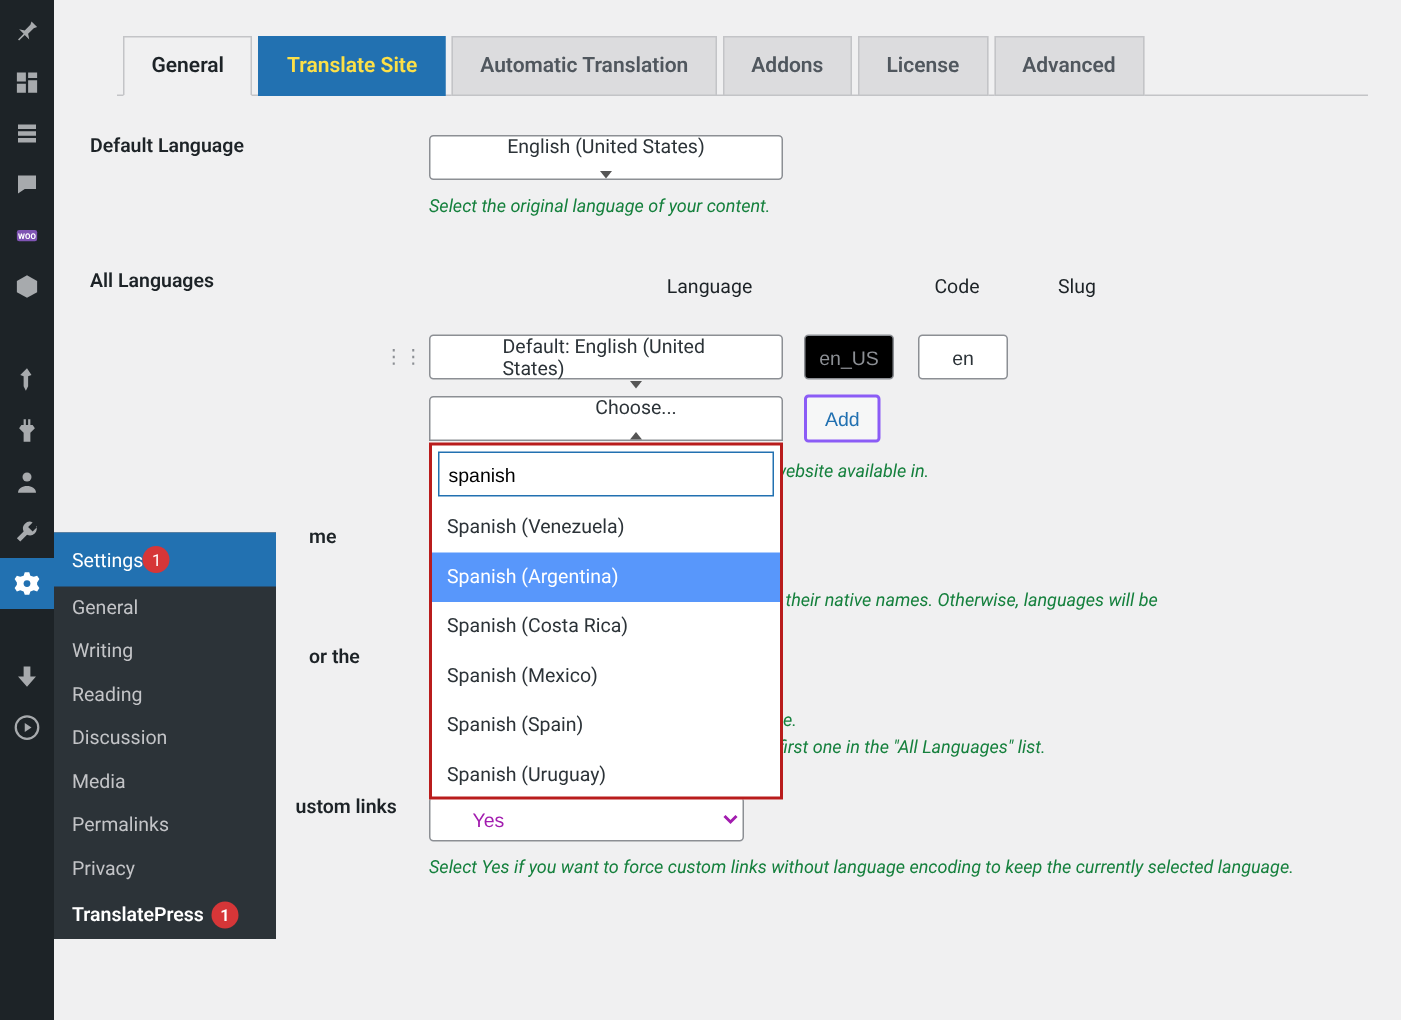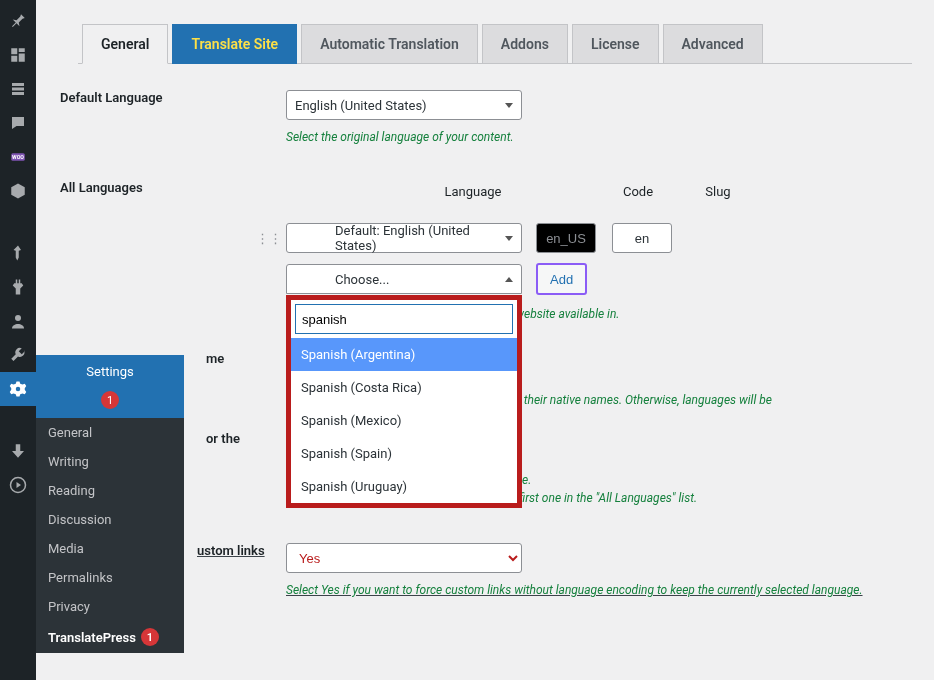--- a/index.html
+++ b/index.html
@@ -47,23 +47,22 @@
     color: #c3c4c7;
     font-size: 13px;
     z-index: 20;
   }
   .submenu .header {
     background: #2271b1;
     color: #fff;
     padding: 9px 12px;
     font-weight: 400;
     display: flex;
-    align-items: center;
-    gap: 12px;
-    flex-direction: column;
+    align-items: flex-end;
+    gap: 0;
   }
   .submenu .item {
     padding: 7px 12px;
     cursor: pointer;
     display: flex;
     align-items: center;
     gap: 5px;
   }
   .badge {
     display: inline-flex;
@@ -143,20 +142,21 @@
     border: 1px solid #8c8f94;
     border-radius: 3px;
     background: #fff;
     display: flex;
     align-items: center;
     padding: 0 8px;
     justify-content: space-between;
     cursor: pointer;
     font-size: 13px;
     color: #2c3338;
+    flex-direction: column;
   }
   .select-box.open { border-bottom-left-radius: 0; border-bottom-right-radius: 0; }
   .caret-down, .caret-up {
     width: 0; height: 0;
     border-left: 4px solid transparent;
     border-right: 4px solid transparent;
   }
   .caret-down { border-top: 5px solid #555; }
   .caret-up { border-bottom: 5px solid #555; }
 
@@ -207,21 +207,21 @@
     margin-left: 14px;
   }
 
   
   .dropdown {
     position: absolute;
     top: 72px;
     left: 0;
     width: 236px;
     background: #fff;
-    border: 5px solid #b91c1c;
+    border: 2px solid #b91c1c;
     z-index: 15;
   }
   .dropdown .search {
     padding: 4px;
   }
   .dropdown .search input {
     width: 100%;
     height: 30px;
     border: 1px solid #2271b1;
     padding: 0 6px;
@@ -237,24 +237,24 @@
     cursor: pointer;
     font-size: 13px;
     color: #2c3338;
   }
   .dropdown .opt.sel { background: #5897fb; color: #fff; }
   .dropdown .list::-webkit-scrollbar { width: 12px; }
   .dropdown .list::-webkit-scrollbar-thumb { background:#c4c4c4; border-radius:6px; }
   .dropdown .list::-webkit-scrollbar-track { background:#f0f0f0; }
 
   .native-select {
-    width: 236px; height: 30px;
+    width: 210px; height: 30px;
     border: 1px solid #8c8f94; border-radius:3px;
-    background:#fff; font-size:13px; padding: 0 8px;
-    color:#b91c1c;
+    background:#fff; font-size:13px; padding: 0 24px;
+    color:#a21caf;
   }
 </style>
 </head>
 <body>
 
 <div class="admin-bar">
   <div class="ico">
       <svg viewBox="0 0 24 24">
         <path d="M16 3l5 5-3 1-5 5 1 5-4-4-5 5-1-1 5-5-4-4 5 1 5-5z"></path>
       </svg>
@@ -394,20 +394,21 @@
             <span class="caret-up"></span>
           </div>
           <button class="add-btn">Add</button>
         </div>
 
         <div class="dropdown">
           <div class="search">
             <input type="text" value="spanish" style="">
           </div>
           <div class="list">
+            <div class="opt">Spanish (Venezuela)</div>
             <div class="opt sel">Spanish (Argentina)</div>
             <div class="opt">Spanish (Costa Rica)</div>
             <div class="opt">Spanish (Mexico)</div>
             <div class="opt">Spanish (Spain)</div>
             <div class="opt">Spanish (Uruguay)</div>
           </div>
         </div>
 
       </div>
 
@@ -426,21 +427,21 @@
 
   <div class="row" style="margin-top:22px;gap:28px;">
     <div class="label" style="padding-left:148px">or the</div>
     <div class="ctrl">
       <div style="height:32px"></div>
       <div class="desc"><span>ectory in the URL for the default language.</span></div>
       <div class="desc" style="margin-top:0"><span>een by website visitors will become the first one in the "All Languages" list.</span></div>
     </div>
   </div>
 
-  <div class="row" style="margin-top:36px;text-decoration:underline;">
+  <div class="row" style="margin-top:24px;">
     <div class="label" style="padding-left:139px">ustom links</div>
     <div class="ctrl">
       <select class="native-select">
         <option>Yes</option>
       </select>
       <div class="desc">Select Yes if you want to force custom links without language encoding to keep the currently selected language.</div>
     </div>
   </div>
 
 </div>

